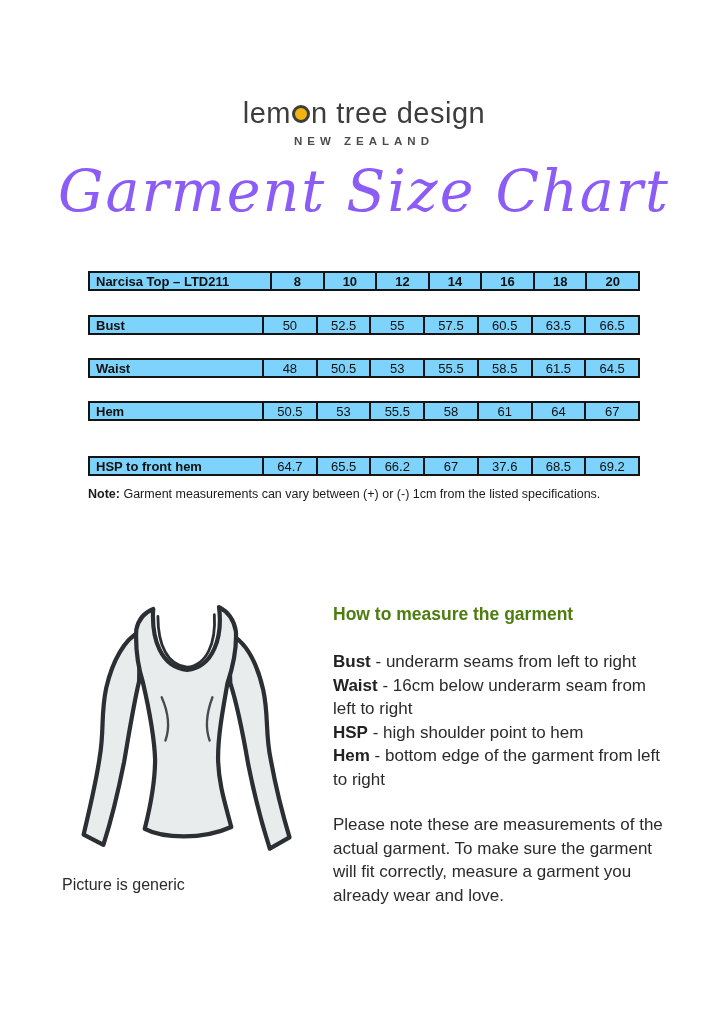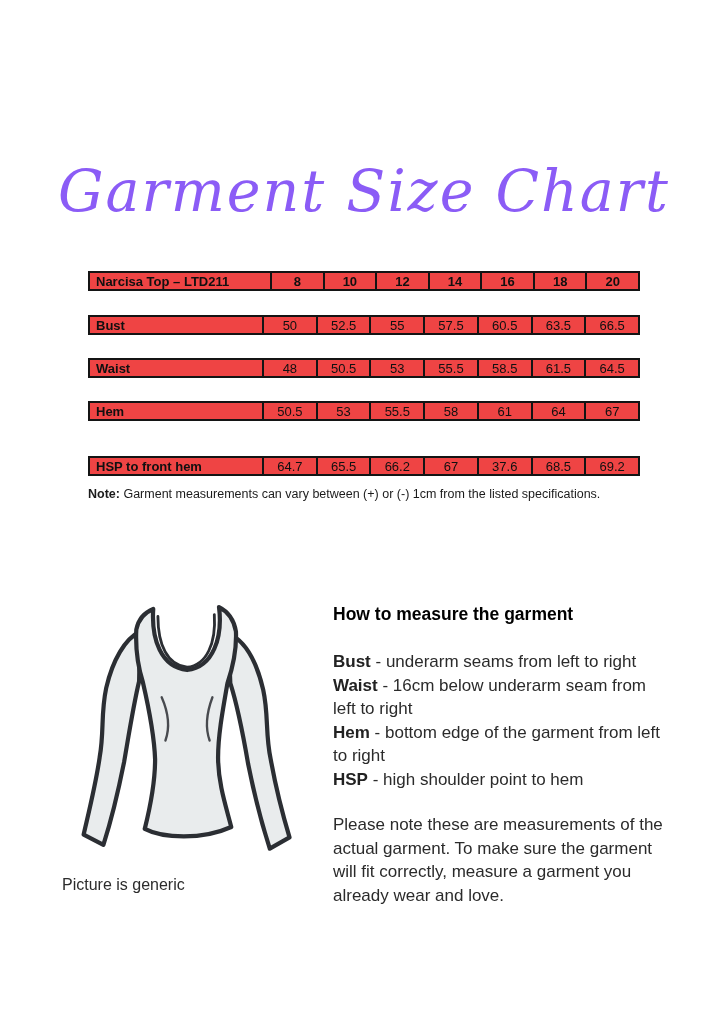--- a/index.html
+++ b/index.html
@@ -20,21 +20,21 @@
   
   .title {
     position:absolute; top:158px; left:0; width:100%; text-align:center;
     font-family:"DejaVu Serif", serif; font-style:italic; font-weight:normal;
     font-size:57px; letter-spacing:2px; color:#8b5cf6; white-space:nowrap;
   }
 
   
   .size-row {
     position:absolute; left:88px; width:552px; height:20px; display:flex;
-    box-sizing:border-box; border:2px solid #141414; background:#ef4444;
+    box-sizing:border-box; border:2px solid #141414; background:#7dd3fc;
     font-size:13px; color:#101010;
   }
   .size-row .lbl {
     box-sizing:border-box; border-right:2px solid #141414; padding-left:6px;
     display:flex; align-items:center; font-weight:bold; white-space:nowrap;
   }
   .size-row.header .lbl { width:182px; }
   .size-row.data   .lbl { width:174px; }
   .size-row .cell {
     flex:1 1 0; box-sizing:border-box; border-right:2px solid #141414;
@@ -51,30 +51,36 @@
 
   
   .figure { position:absolute; left:62px; top:592px; width:252px; height:282px; }
   .caption {
     position:absolute; left:62px; top:876px; width:252px; text-align:left;
     font-size:16px; color:#2c2c2c;
   }
 
   
   .guide { position:absolute; left:333px; top:604px; width:336px; color:#2b2b2b; }
-  .guide-heading { margin:0 0 25px 0; font-size:17.5px; font-weight:bold; color:#000000; }
+  .guide-heading { margin:0 0 25px 0; font-size:17.5px; font-weight:bold; color:#4d7c0f; }
   .guide-item { margin:0; font-size:17px; line-height:23.5px; }
   .guide-item b { font-weight:bold; color:#222; }
   .guide-para { margin:22px 0 0 0; font-size:17px; line-height:23.5px; }
 </style>
 </head>
 <body>
 
 <div class="page">
 
+  <div class="logo">
+    <div class="logo-line">
+      <span>lem</span><span class="logo-dot"></span><span>n tree design</span>
+    </div>
+    <div class="logo-country">NEW ZEALAND</div>
+  </div>
 
   <div class="title">Garment Size Chart</div>
 
   <div class="size-row header row-pos-0">
     <div class="lbl">Narcisa Top – LTD211</div>
     <div class="cell">8</div>
     <div class="cell">10</div>
     <div class="cell">12</div>
     <div class="cell">14</div>
     <div class="cell">16</div>
@@ -147,18 +153,18 @@
         <path fill="none" stroke-width="2.5" opacity="0.85" d="M151,112 C145,128 143,144 148,158"></path>
       </g>
     </svg>
   </div>
   <div class="caption">Picture is generic</div>
 
   <div class="guide">
     <div class="guide-heading">How to measure the garment</div>
     <p class="guide-item"><b>Bust</b><span> - underarm seams from left to right</span></p>
     <p class="guide-item"><b>Waist</b><span> - 16cm below underarm seam from left to right</span></p>
+    <p class="guide-item"><b>HSP</b><span> - high shoulder point to hem</span></p>
     <p class="guide-item"><b>Hem</b><span> - bottom edge of the garment from left to right</span></p>
-    <p class="guide-item"><b>HSP</b><span> - high shoulder point to hem</span></p>
     <p class="guide-para">Please note these are measurements of the actual garment. To make sure the garment will fit correctly, measure a garment you already wear and love.</p>
   </div>
 
 </div>
 
 </body></html>

